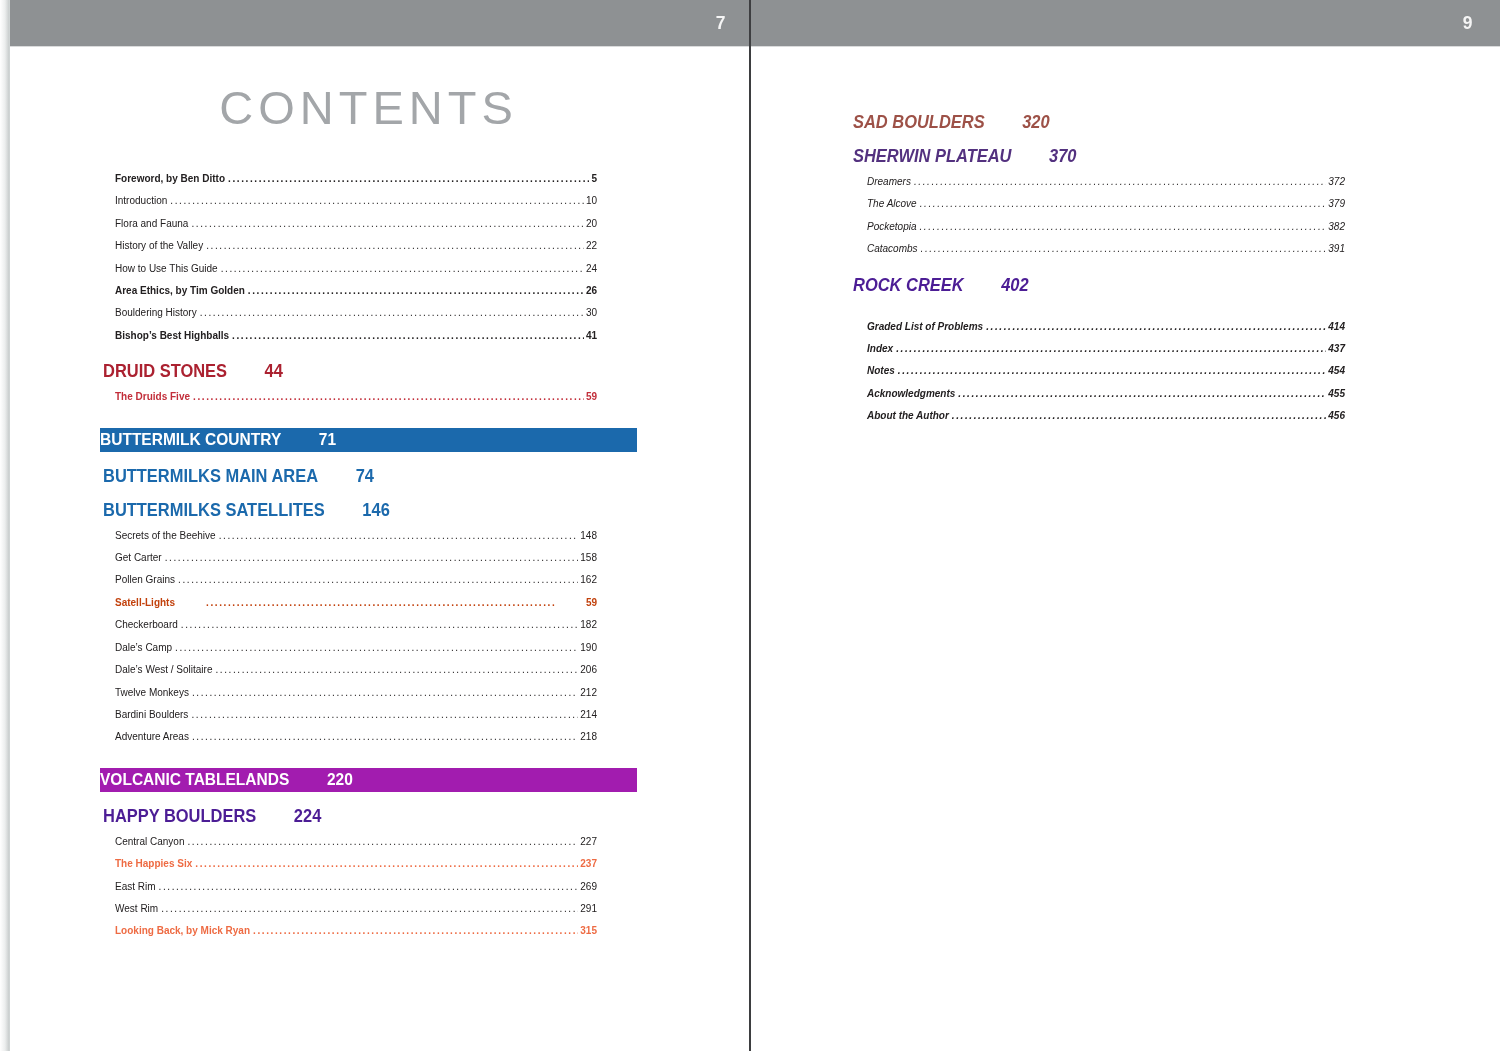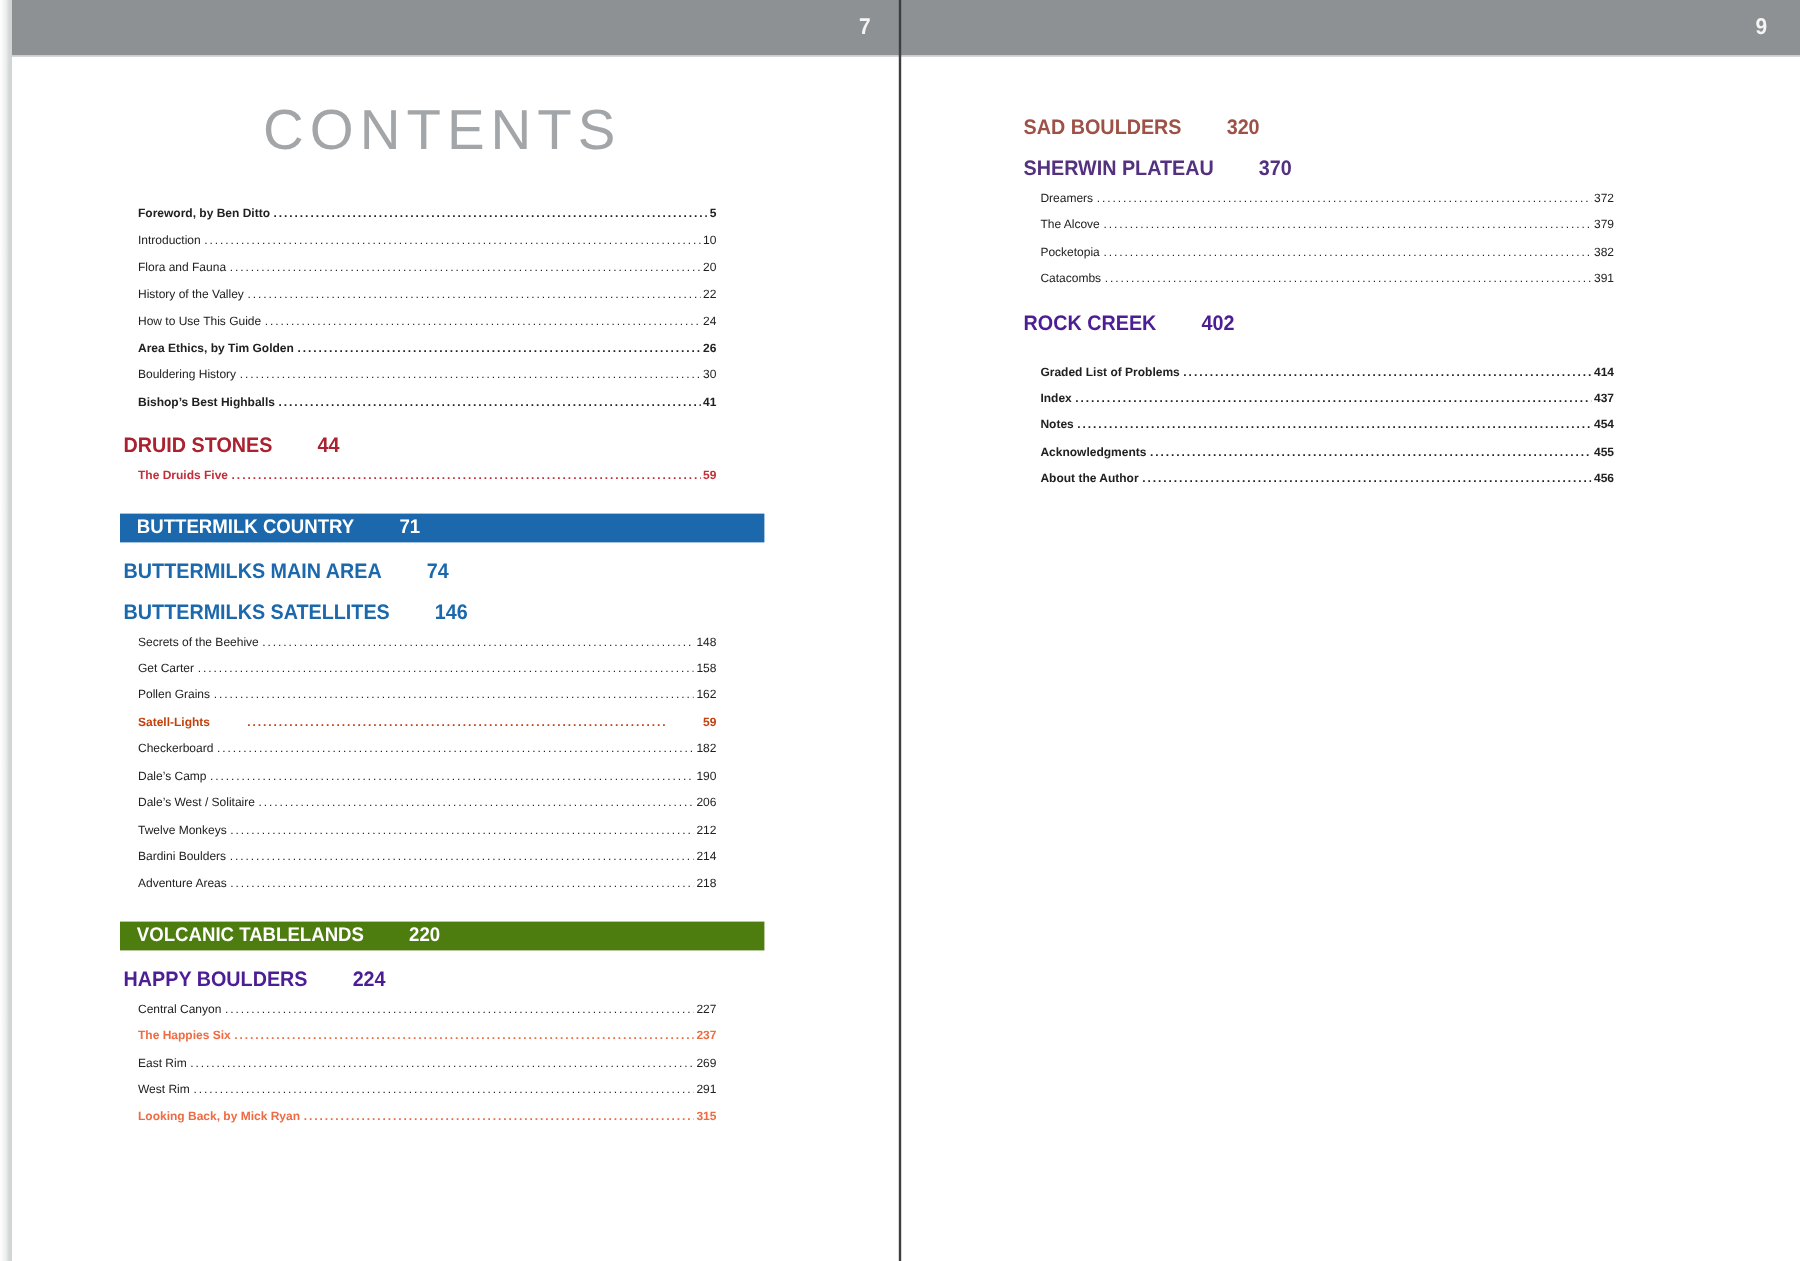--- a/index.html
+++ b/index.html
@@ -34,21 +34,21 @@
     color:#f5f5f5; font-weight:bold; font-size:19px; letter-spacing:0;
     transform:scaleX(0.92); transform-origin:right;
   }
   
   .gutter {
     position:absolute; left:749px; top:0; width:2px; height:100%;
     background:#3d3e40;
   }
   
   .left-col  { position:absolute; left:100px; top:36px;  width:537px; }
-  .right-col { position:absolute; left:851px; top:96px;  width:494px; }
+  .right-col { position:absolute; left:851px; top:112px;  width:494px;font-style:italic; }
 
   .toc-title {
     margin:44px 0 33px; text-align:center;
     font-size:47px; font-weight:normal; color:#a3a6a9; letter-spacing:5px;
   }
 
   
   .entries { width:497px; padding-left:15px; box-sizing:border-box; }
   .right-col .entries { width:494px; padding-left:16px; }
   .row { display:flex; align-items:baseline; font-size:10px; line-height:22.4px; }
@@ -63,21 +63,21 @@
 
   
   .heading { margin-top:14px; padding-left:3px; font-size:17.5px; line-height:20px; font-weight:bold; }
   .right-col .heading { padding-left:2px; }
   .cond { display:inline-flex; transform:scaleX(0.94); transform-origin:left; white-space:nowrap; }
   .hnum { margin-left:40px; }
 
   
   .bar {
     margin-top:19px; width:537px; height:24px; box-sizing:border-box;
-    display:flex; align-items:center; padding-left:14px;
+    display:flex; align-items:center; 
     color:#ffffff; font-weight:bold; font-size:16.5px;
   }
   .block-entries { margin-top:5px; }
   .block-spacer { height:16px; }
   #left-blocks > :first-child, #right-blocks > :first-child { margin-top:0; }
 </style>
 </head>
 <body>
 
 <div class="screen">
@@ -210,21 +210,21 @@
             <span class="label">Bardini Boulders</span>
             <span class="dots"></span>
             <span class="num">214</span>
           </div>
           <div class="row">
             <span class="label">Adventure Areas</span>
             <span class="dots"></span>
             <span class="num">218</span>
           </div>
         </div>
-        <div class="bar" style="background: #4d7c0f;">
+        <div class="bar" style="background: #a21caf;">
           <span class="cond">
             <span class="blabel">VOLCANIC TABLELANDS</span>
             <span class="hnum">220</span>
           </span>
         </div>
         <div class="heading" style="color: #4c1d95;"><span class="cond">
             <span class="hlabel">HAPPY BOULDERS</span>
             <span class="hnum">224</span>
           </span></div>
         <div class="entries block-entries">

